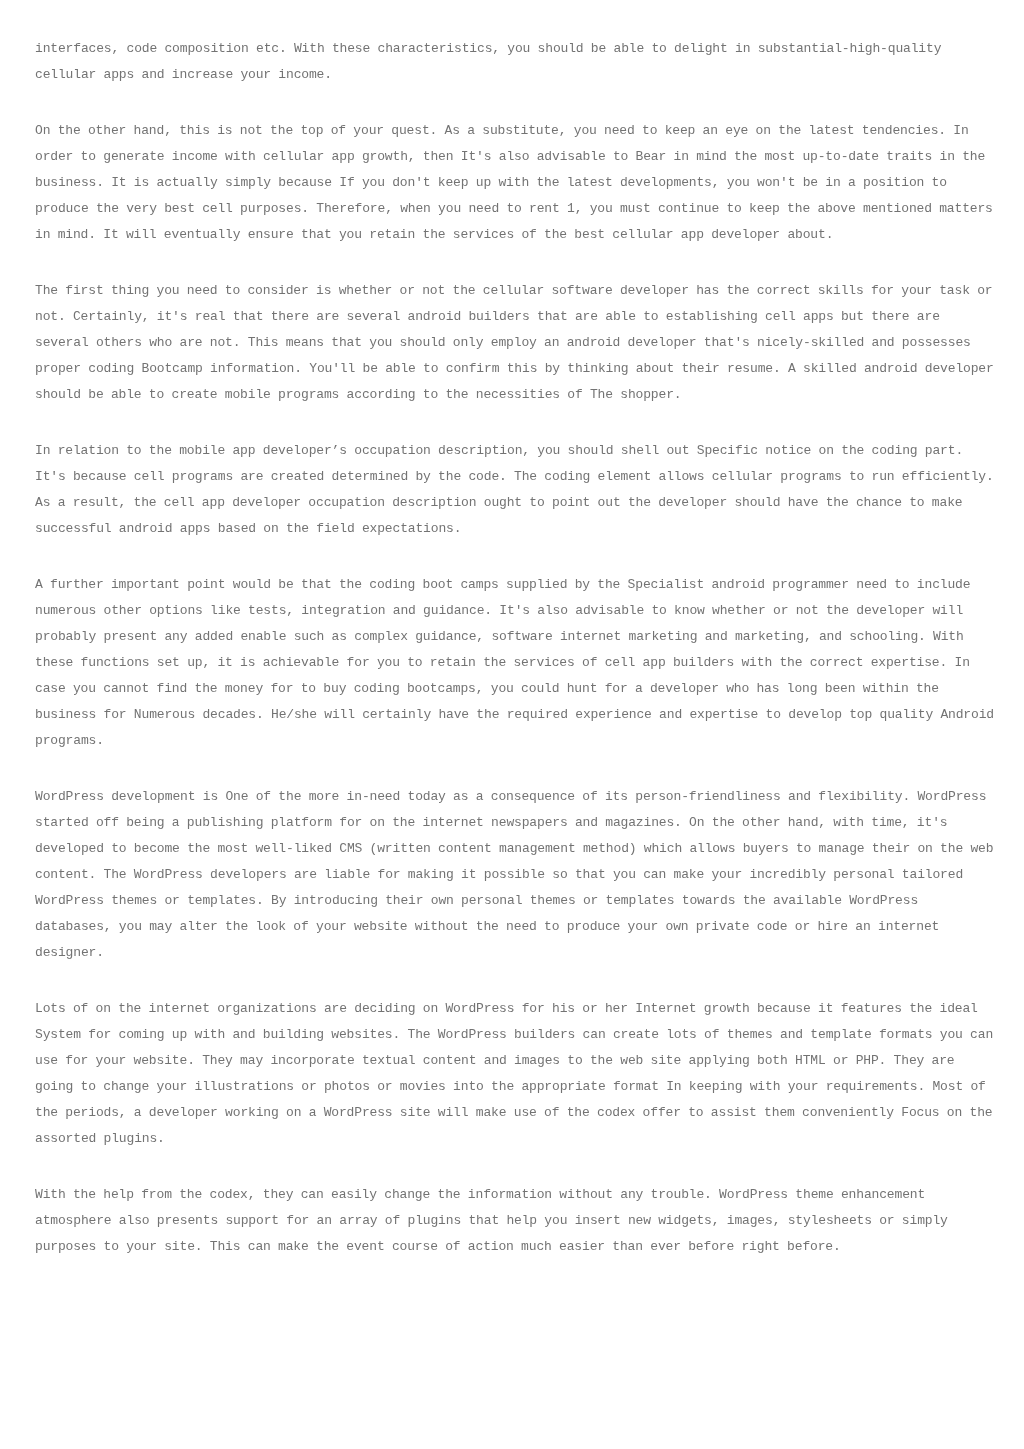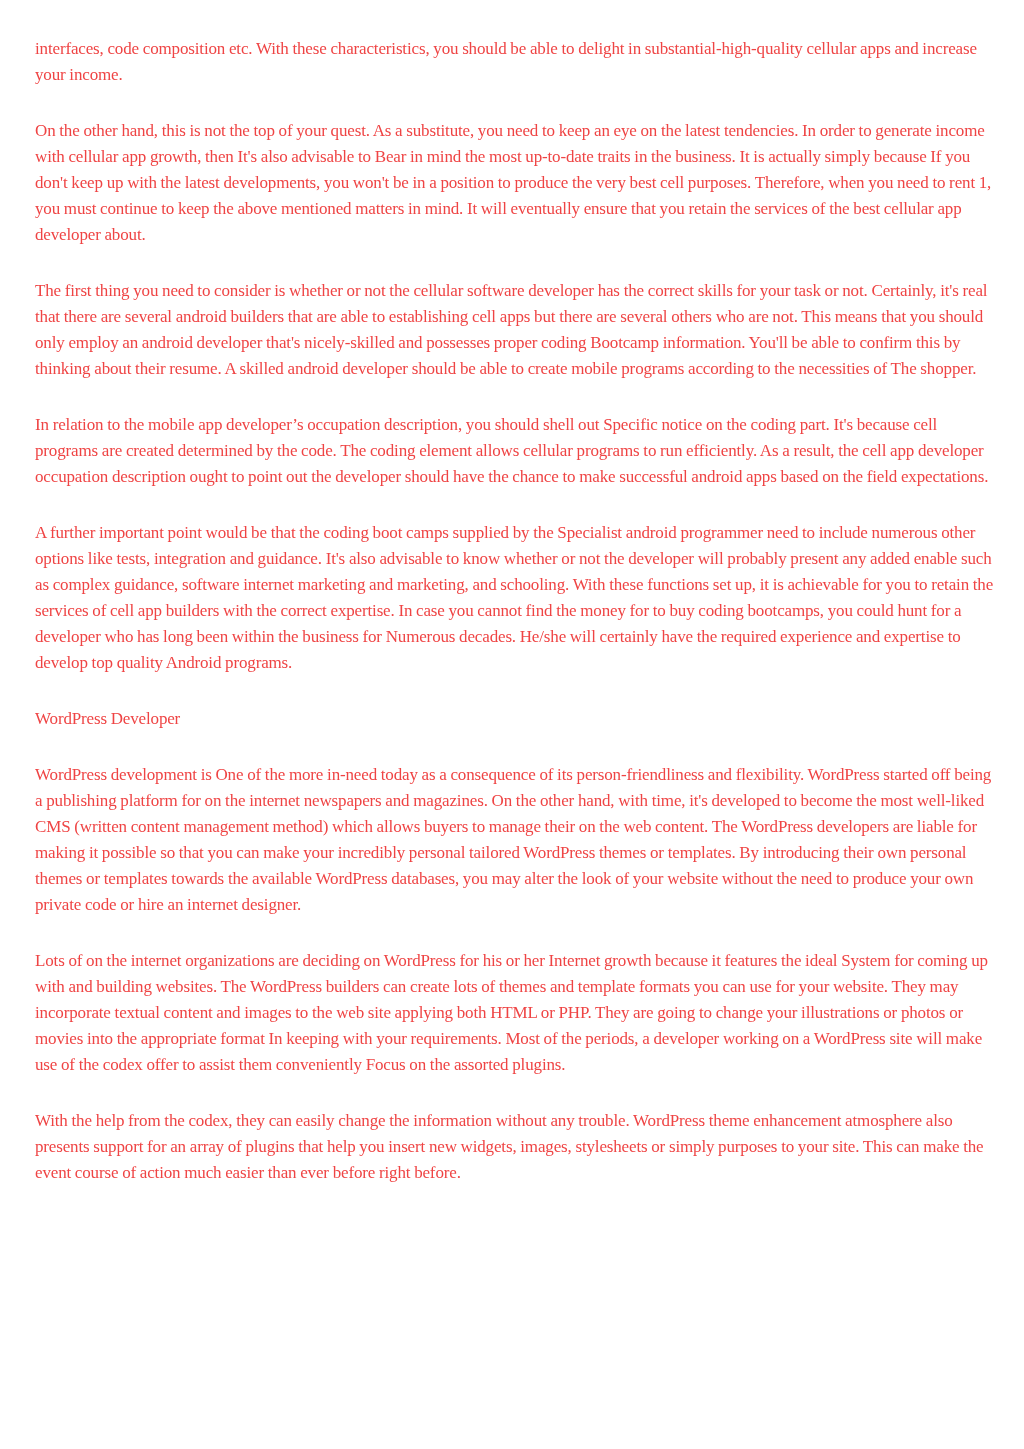--- a/index.html
+++ b/index.html
@@ -11,37 +11,36 @@
       width: 1024px;
       height: 1449px;
       overflow: hidden;
       position: relative;
     }
     .doc {
       position: absolute;
       left: 35px;
       top: 36px;
       width: 960px;
-      font-family: Liberation Serif, serif;
-      font-size: 17px;
+      font-family: Liberation Mono, monospace;
+      font-size: 13px;
       line-height: 26px;
-      color: #ef4444;
+      color: #737373;
       letter-spacing: -0.15px;
       word-spacing: -0.3px;
     }
     .doc p {
       margin: 0 0 30px 0;
     }
   </style>
 </head>
 <body>
 
 <div class="doc">
   <p>interfaces, code composition etc. With these characteristics, you should be able to delight in substantial-high-quality cellular apps and increase your income.</p>
   <p>On the other hand, this is not the top of your quest. As a substitute, you need to keep an eye on the latest tendencies. In order to generate income with cellular app growth, then It's also advisable to Bear in mind the most up-to-date traits in the business. It is actually simply because If you don't keep up with the latest developments, you won't be in a position to produce the very best cell purposes. Therefore, when you need to rent 1, you must continue to keep the above mentioned matters in mind. It will eventually ensure that you retain the services of the best cellular app developer about.</p>
   <p>The first thing you need to consider is whether or not the cellular software developer has the correct skills for your task or not. Certainly, it's real that there are several android builders that are able to establishing cell apps but there are several others who are not. This means that you should only employ an android developer that's nicely-skilled and possesses proper coding Bootcamp information. You'll be able to confirm this by thinking about their resume. A skilled android developer should be able to create mobile programs according to the necessities of The shopper.</p>
   <p>In relation to the mobile app developer’s occupation description, you should shell out Specific notice on the coding part. It's because cell programs are created determined by the code. The coding element allows cellular programs to run efficiently. As a result, the cell app developer occupation description ought to point out the developer should have the chance to make successful android apps based on the field expectations.</p>
   <p>A further important point would be that the coding boot camps supplied by the Specialist android programmer need to include numerous other options like tests, integration and guidance. It's also advisable to know whether or not the developer will probably present any added enable such as complex guidance, software internet marketing and marketing, and schooling. With these functions set up, it is achievable for you to retain the services of cell app builders with the correct expertise. In case you cannot find the money for to buy coding bootcamps, you could hunt for a developer who has long been within the business for Numerous decades. He/she will certainly have the required experience and expertise to develop top quality Android programs.</p>
-  <p>WordPress Developer</p>
   <p>WordPress development is One of the more in-need today as a consequence of its person-friendliness and flexibility. WordPress started off being a publishing platform for on the internet newspapers and magazines. On the other hand, with time, it's developed to become the most well-liked CMS (written content management method) which allows buyers to manage their on the web content. The WordPress developers are liable for making it possible so that you can make your incredibly personal tailored WordPress themes or templates. By introducing their own personal themes or templates towards the available WordPress databases, you may alter the look of your website without the need to produce your own private code or hire an internet designer.</p>
   <p>Lots of on the internet organizations are deciding on WordPress for his or her Internet growth because it features the ideal System for coming up with and building websites. The WordPress builders can create lots of themes and template formats you can use for your website. They may incorporate textual content and images to the web site applying both HTML or PHP. They are going to change your illustrations or photos or movies into the appropriate format In keeping with your requirements. Most of the periods, a developer working on a WordPress site will make use of the codex offer to assist them conveniently Focus on the assorted plugins.</p>
   <p>With the help from the codex, they can easily change the information without any trouble. WordPress theme enhancement atmosphere also presents support for an array of plugins that help you insert new widgets, images, stylesheets or simply purposes to your site. This can make the event course of action much easier than ever before right before.</p>
 </div>
 
 </body></html>

